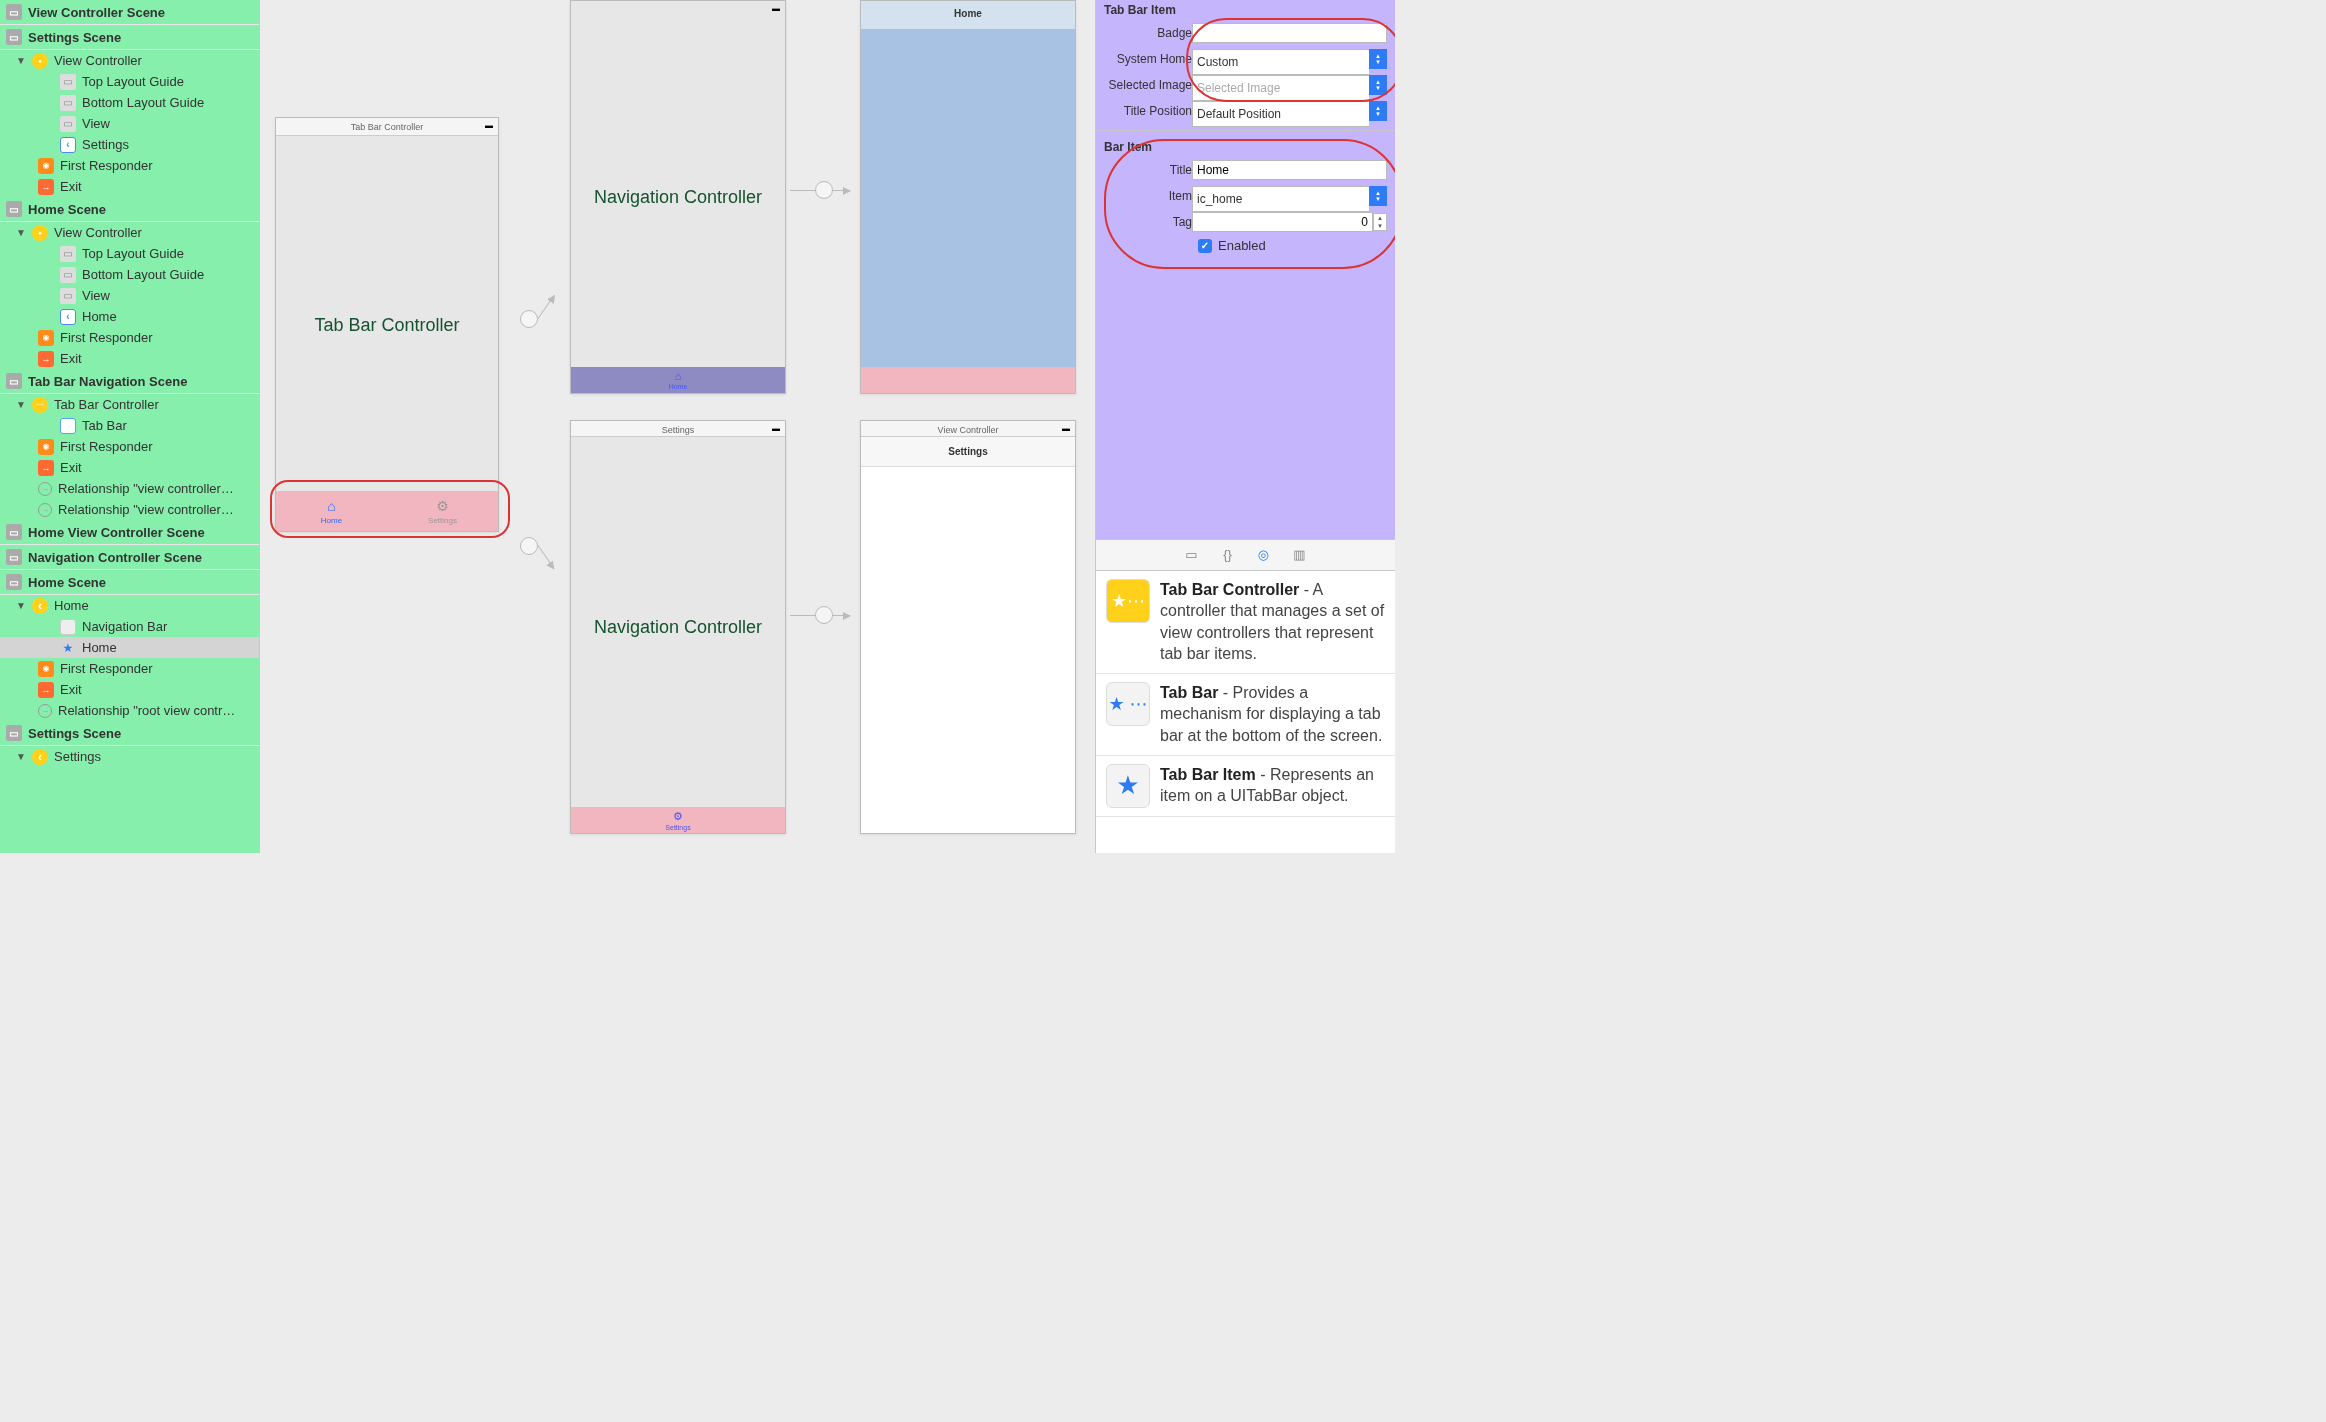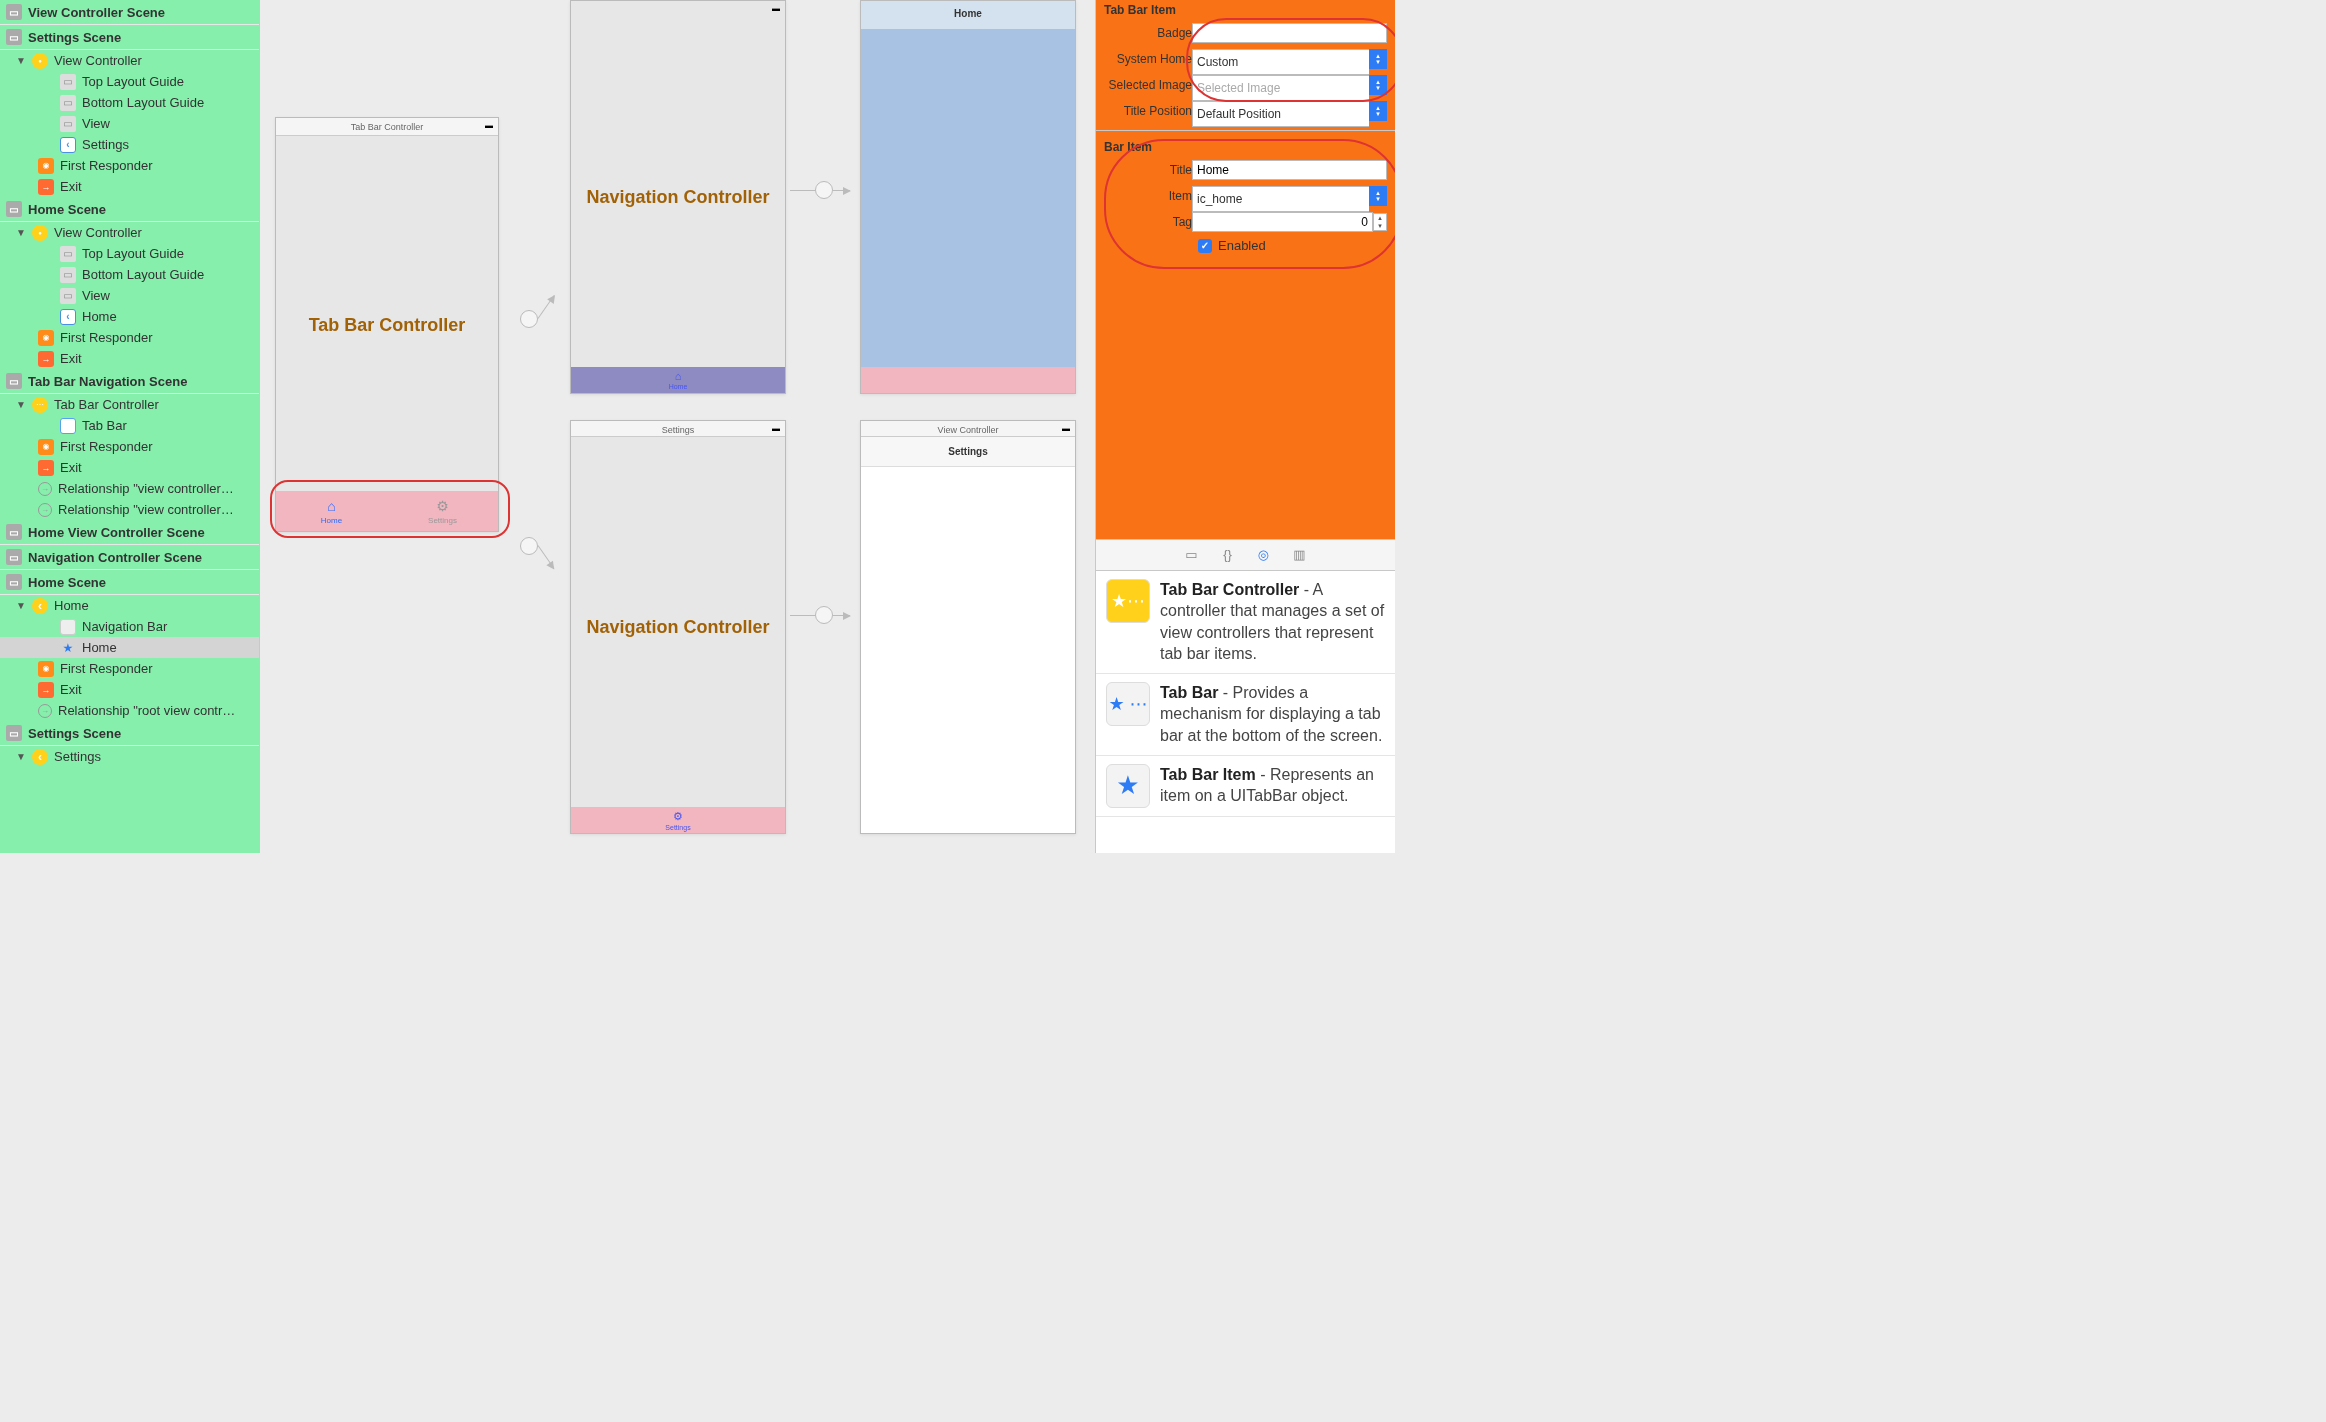--- a/index.html
+++ b/index.html
@@ -90,21 +90,21 @@
   position:absolute; top:4px; left:0; right:0;
   text-align:center; font-size:9px; color:#666;
 }
 .vc-status {
   position:absolute; top:3px; right:5px;
   font-size:8px; color:#000;
 }
 .vc-nav-placeholder{
   position:absolute; top:50%; left:0; right:0;
   text-align:center; transform:translateY(-50%);
-  color:#a16207; font-size:18px; font-weight:700;
+  color:#14532d; font-size:18px; font-weight:400;
 }
 .tabbar-sel{
   position:absolute; bottom:0; left:0; right:0; height:40px;
   background:#f2b6c0; display:flex;
 }
 .tabbar-cell{flex:1;display:flex;flex-direction:column;align-items:center;justify-content:center;font-size:8px;gap:2px;}
 .tabbar-cell.active{color:#2b6cff;}
 .tabbar-cell.inactive{color:#999;}
 .tb-ic{font-size:14px;}
 
@@ -120,21 +120,21 @@
 .arrow::after{
   content:""; position:absolute; right:-1px; top:-4px;
   border-left:8px solid #bbb; border-top:4px solid transparent; border-bottom:4px solid transparent;
 }
 .conn-circle{
   position:absolute; width:18px;height:18px;border:1px solid #bbb;border-radius:50%;background:#f5f5f5;
 }
 
 
 .inspector{
-  width:300px; background:#f97316; border-left:1px solid #c8c8c8;
+  width:300px; background:#c4b5fd; border-left:1px solid #c8c8c8;
   display:flex; flex-direction:column; flex-shrink:0;
 }
 .insp-section-title{
   font-weight:600; font-size:12px; padding:3px 8px; color:#333;
 }
 .insp-row{
   display:flex; align-items:center; padding:3px 8px;
 }
 .insp-label{
   width:88px; text-align:right; font-size:12px; color:#333;

